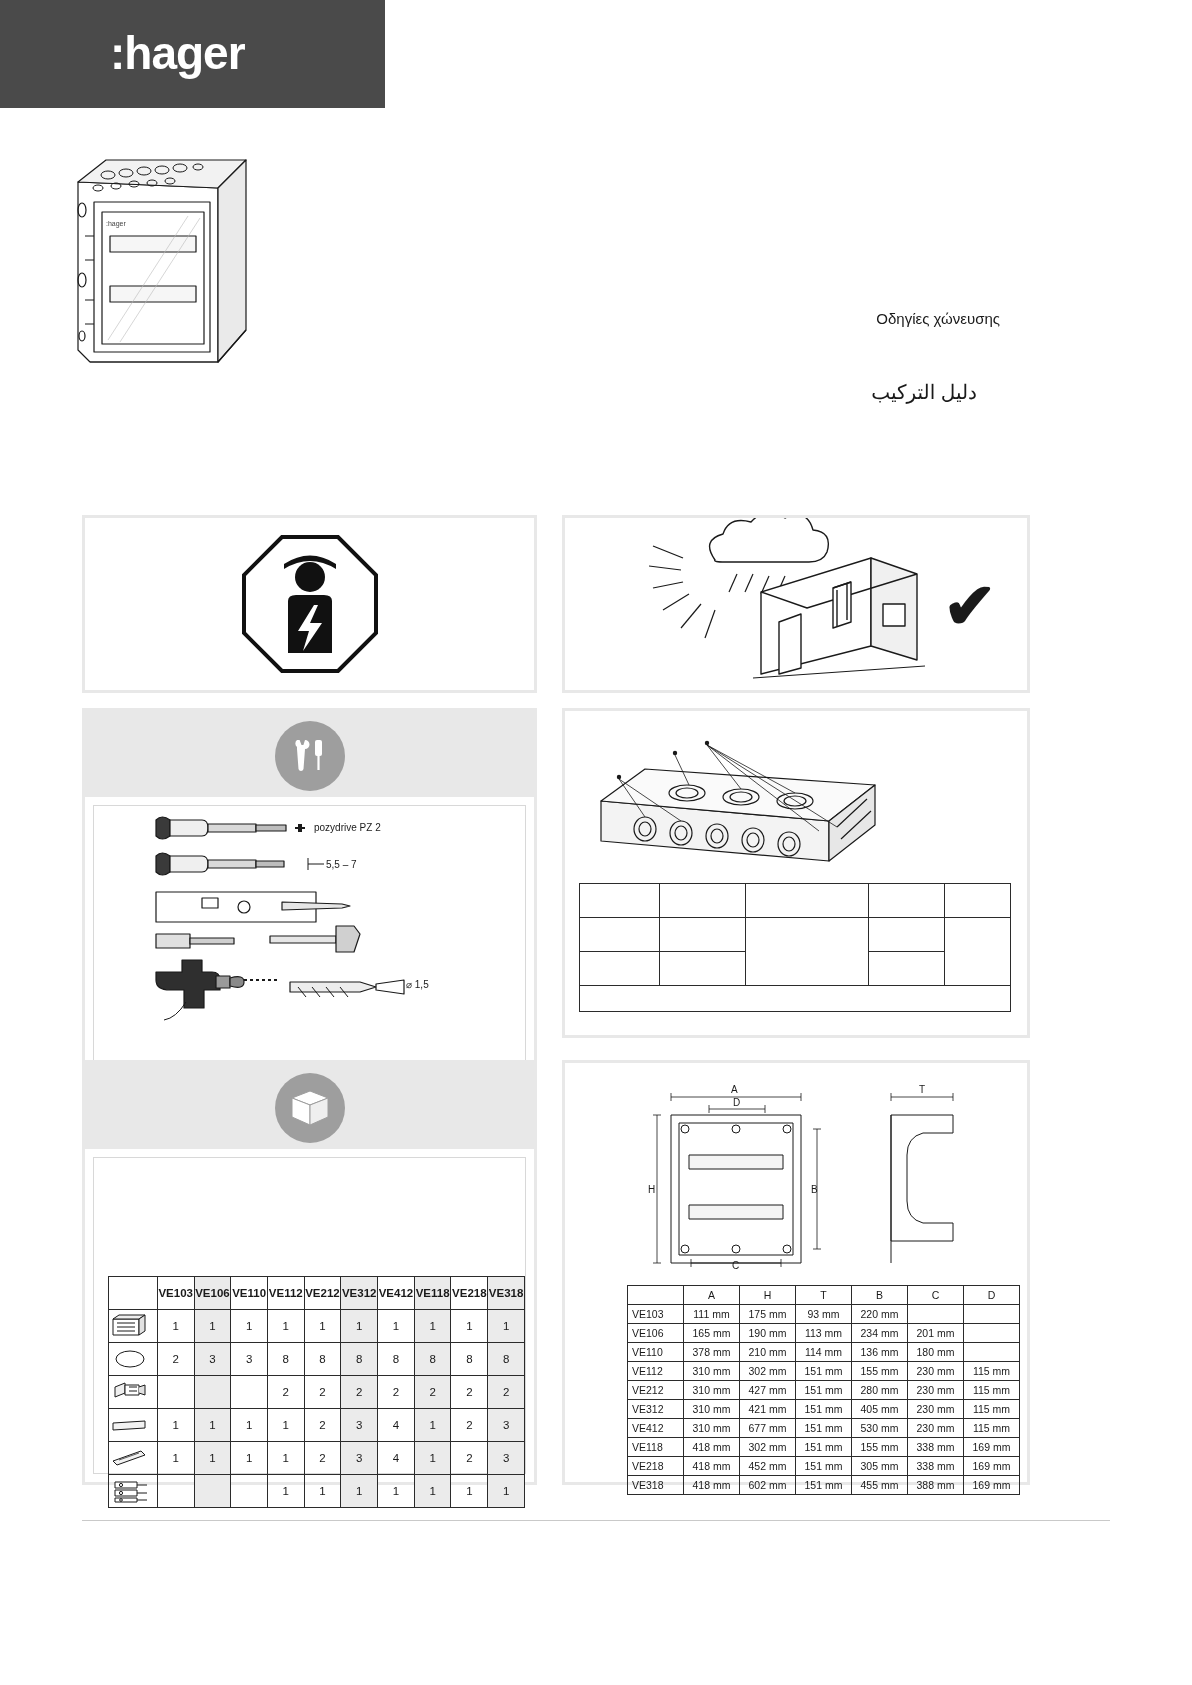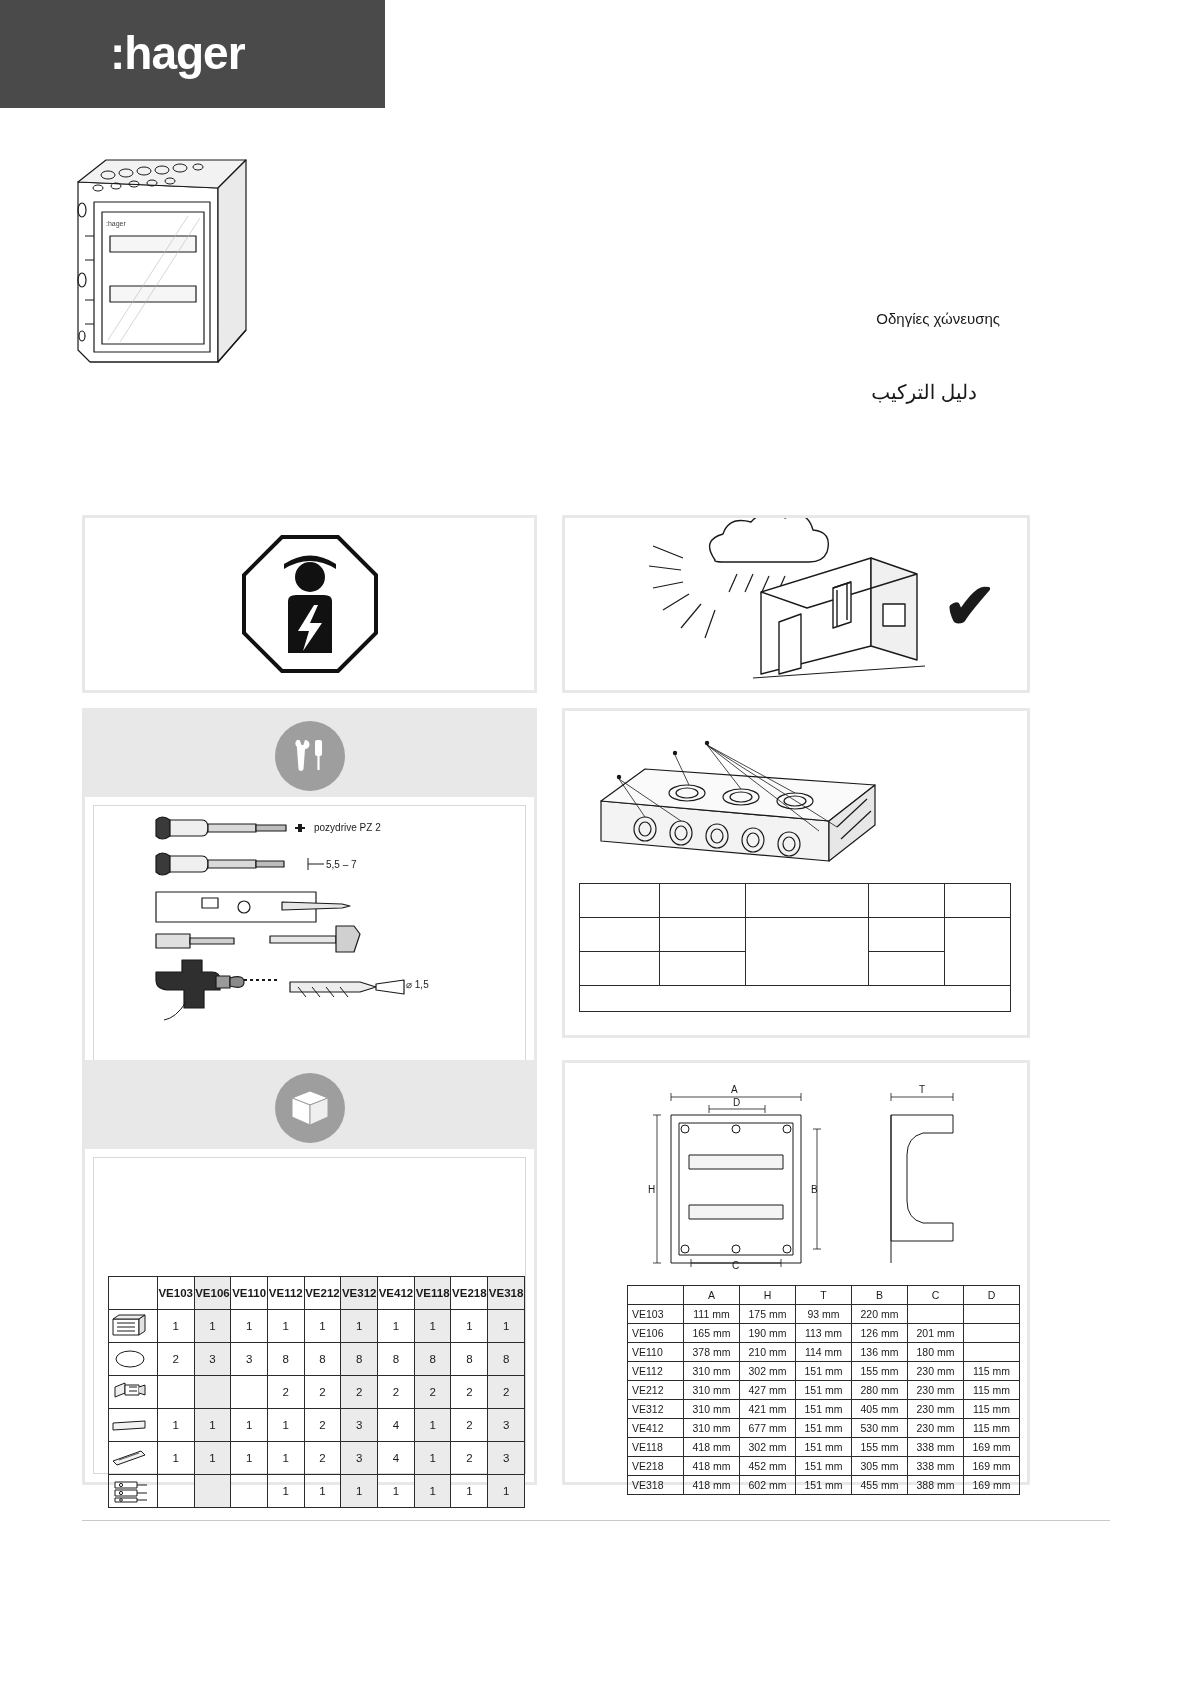--- a/index.html
+++ b/index.html
@@ -674,21 +674,21 @@
         <td>93 mm</td>
         <td>220 mm</td>
         <td></td>
         <td></td>
       </tr>
       <tr>
         <td class="label">VE106</td>
         <td>165 mm</td>
         <td>190 mm</td>
         <td>113 mm</td>
-        <td>126 mm</td>
+        <td>234 mm</td>
         <td>201 mm</td>
         <td></td>
       </tr>
       <tr>
         <td class="label">VE110</td>
         <td>378 mm</td>
         <td>210 mm</td>
         <td>114 mm</td>
         <td>136 mm</td>
         <td>180 mm</td>

